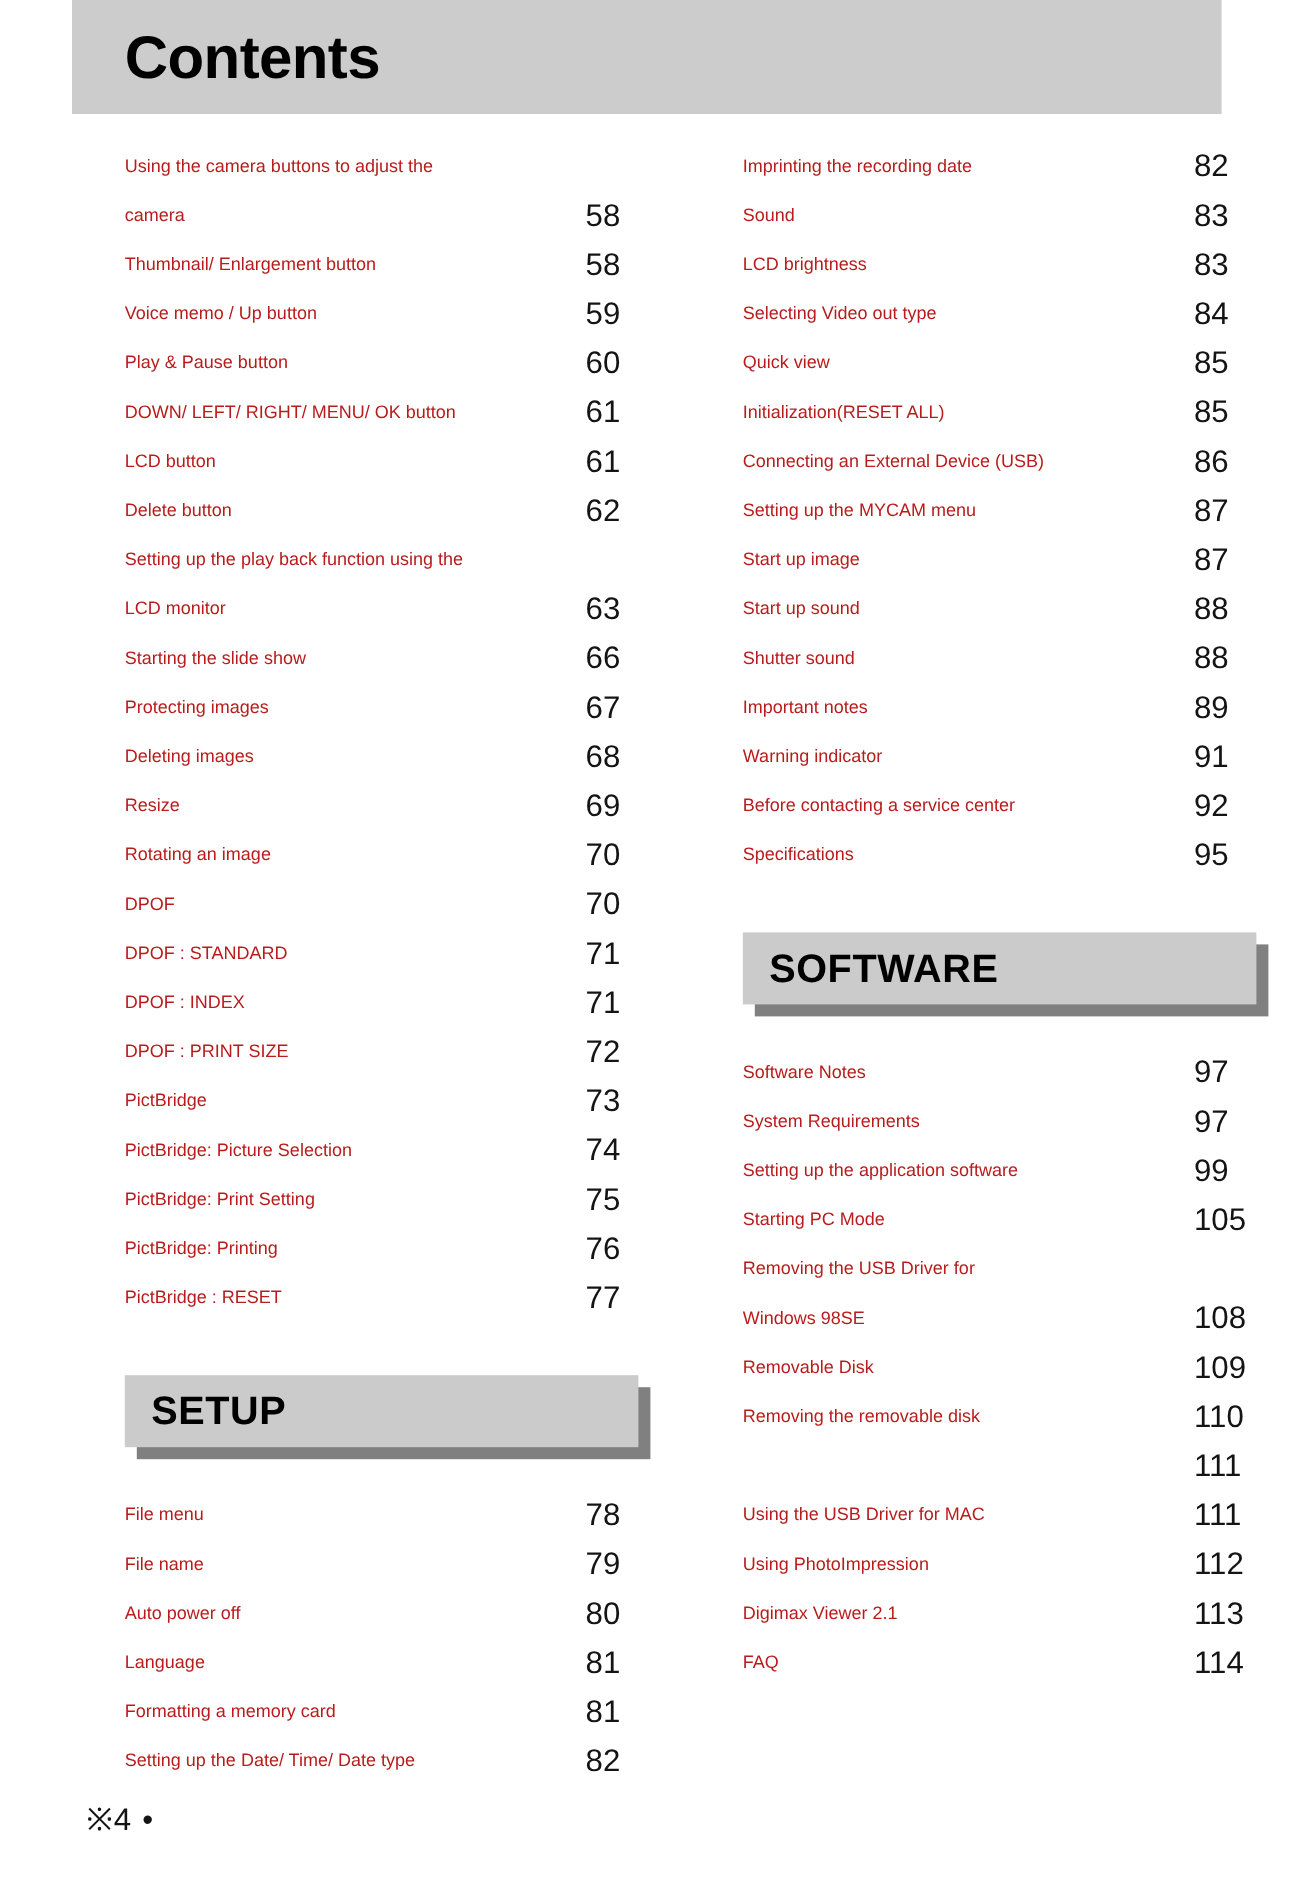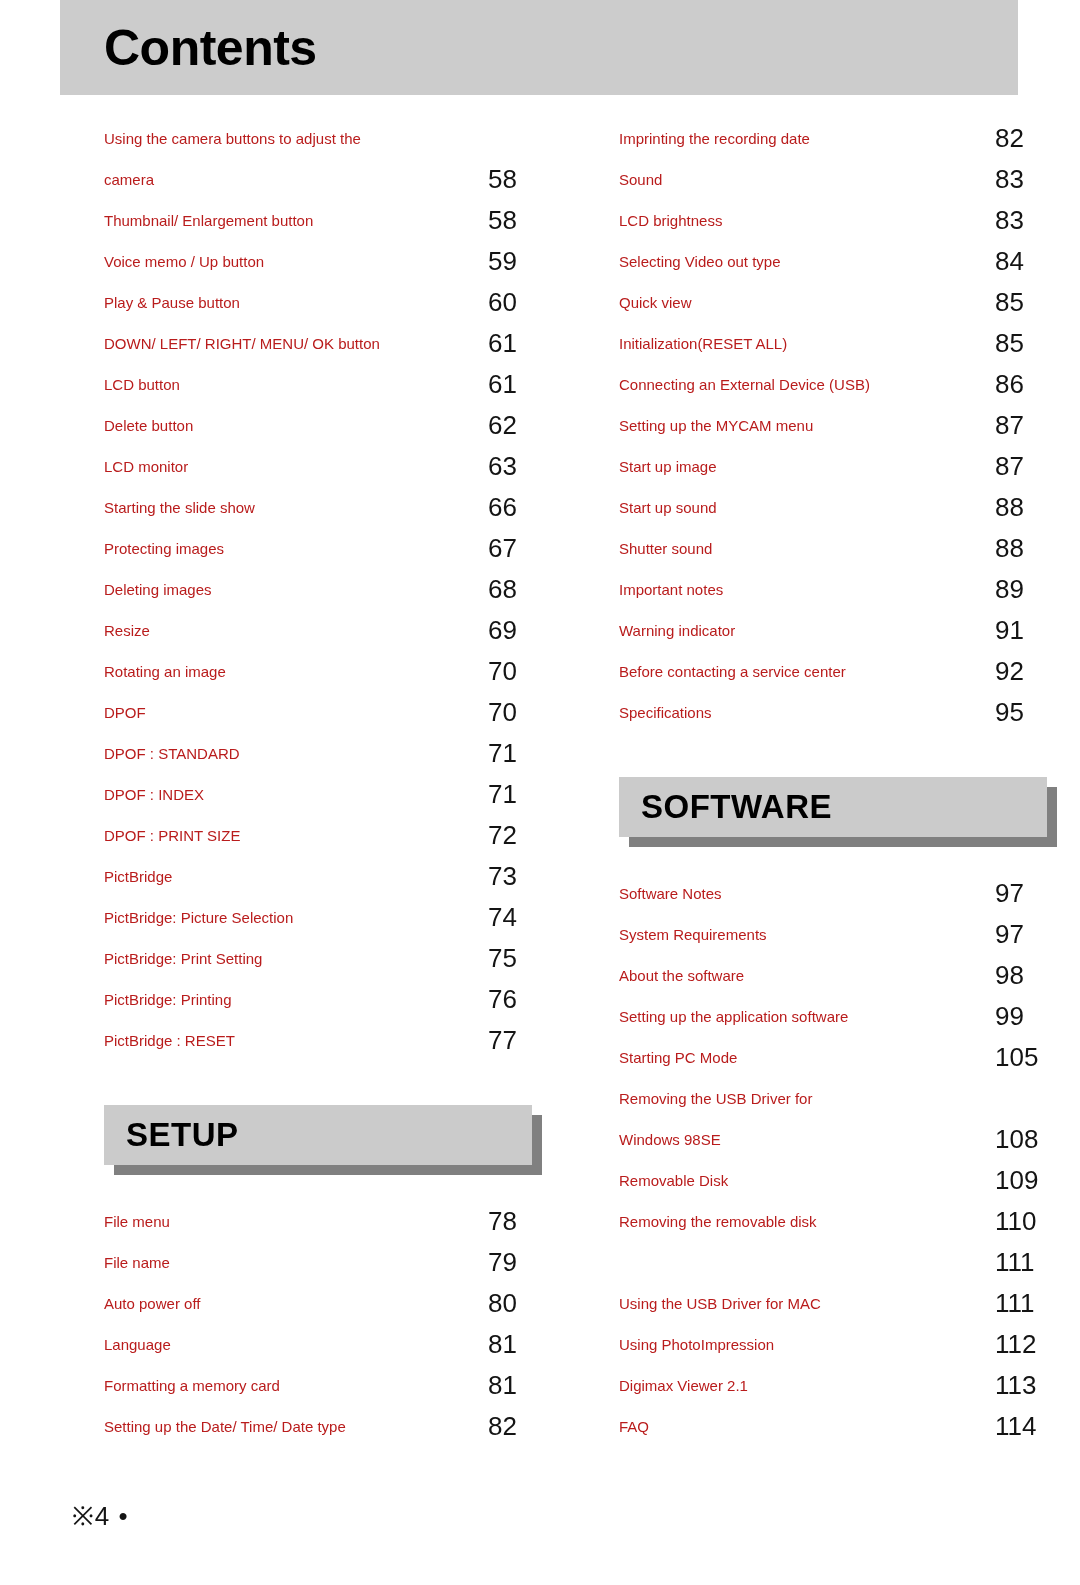--- a/index.html
+++ b/index.html
@@ -123,20 +123,21 @@
   <div class="col col-left">
     <ul class="toc-list" id="left-entries">
         <li class="toc-row continued"><span class="toc-label">Using the camera buttons to adjust the</span></li>
         <li class="toc-row"><span class="toc-label">camera</span><span class="toc-page">58</span></li>
         <li class="toc-row"><span class="toc-label">Thumbnail/ Enlargement button</span><span class="toc-page">58</span></li>
         <li class="toc-row"><span class="toc-label">Voice memo / Up button</span><span class="toc-page">59</span></li>
         <li class="toc-row"><span class="toc-label">Play &amp; Pause button</span><span class="toc-page">60</span></li>
         <li class="toc-row"><span class="toc-label">DOWN/ LEFT/ RIGHT/ MENU/ OK button</span><span class="toc-page">61</span></li>
         <li class="toc-row"><span class="toc-label">LCD button</span><span class="toc-page">61</span></li>
         <li class="toc-row"><span class="toc-label">Delete button</span><span class="toc-page">62</span></li>
+        <li class="toc-row continued"><span class="toc-label">Setting up the play back function using the</span></li>
         <li class="toc-row"><span class="toc-label">LCD monitor</span><span class="toc-page">63</span></li>
         <li class="toc-row"><span class="toc-label">Starting the slide show</span><span class="toc-page">66</span></li>
         <li class="toc-row"><span class="toc-label">Protecting images</span><span class="toc-page">67</span></li>
         <li class="toc-row"><span class="toc-label">Deleting images</span><span class="toc-page">68</span></li>
         <li class="toc-row"><span class="toc-label">Resize</span><span class="toc-page">69</span></li>
         <li class="toc-row"><span class="toc-label">Rotating an image</span><span class="toc-page">70</span></li>
         <li class="toc-row"><span class="toc-label">DPOF</span><span class="toc-page">70</span></li>
         <li class="toc-row"><span class="toc-label">DPOF : STANDARD</span><span class="toc-page">71</span></li>
         <li class="toc-row"><span class="toc-label">DPOF : INDEX</span><span class="toc-page">71</span></li>
         <li class="toc-row"><span class="toc-label">DPOF : PRINT SIZE</span><span class="toc-page">72</span></li>
@@ -184,21 +185,20 @@
     <div class="gap-before-setup"></div>
     <div class="banner-wrap">
       <div class="banner-shadow"></div>
       <div class="banner-box"></div>
       <div class="banner-text" id="software-title">SOFTWARE</div>
     </div>
     <div class="gap-after-banner"></div>
     <ul class="toc-list" id="right-software-entries">
         <li class="toc-row"><span class="toc-label">Software Notes</span><span class="toc-page">97</span></li>
         <li class="toc-row"><span class="toc-label">System Requirements</span><span class="toc-page">97</span></li>
-        <li class="toc-row"><span class="toc-label">About the software</span><span class="toc-page">98</span></li>
         <li class="toc-row"><span class="toc-label">Setting up the application software</span><span class="toc-page">99</span></li>
         <li class="toc-row"><span class="toc-label">Starting PC Mode</span><span class="toc-page">105</span></li>
         <li class="toc-row continued"><span class="toc-label">Removing the USB Driver for</span></li>
         <li class="toc-row"><span class="toc-label">Windows 98SE</span><span class="toc-page">108</span></li>
         <li class="toc-row"><span class="toc-label">Removable Disk</span><span class="toc-page">109</span></li>
         <li class="toc-row"><span class="toc-label">Removing the removable disk</span><span class="toc-page">110</span></li>
         <li class="toc-row"><span class="toc-page">111</span></li>
         <li class="toc-row"><span class="toc-label">Using the USB Driver for MAC</span><span class="toc-page">111</span></li>
         <li class="toc-row"><span class="toc-label">Using PhotoImpression</span><span class="toc-page">112</span></li>
         <li class="toc-row"><span class="toc-label">Digimax Viewer 2.1</span><span class="toc-page">113</span></li>

